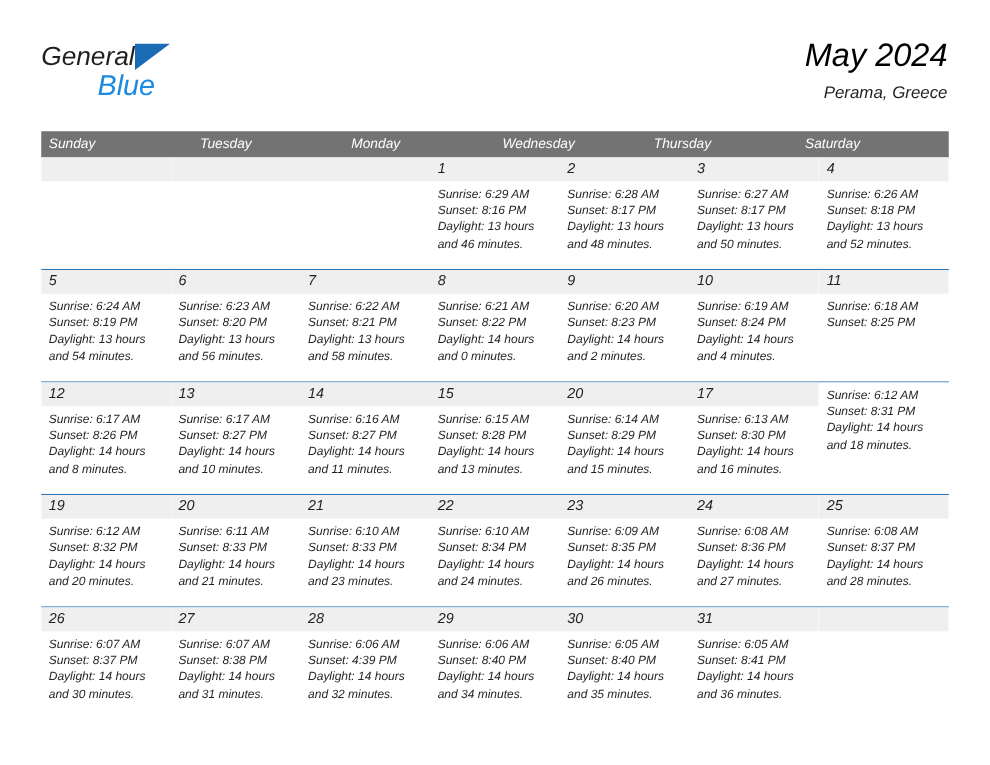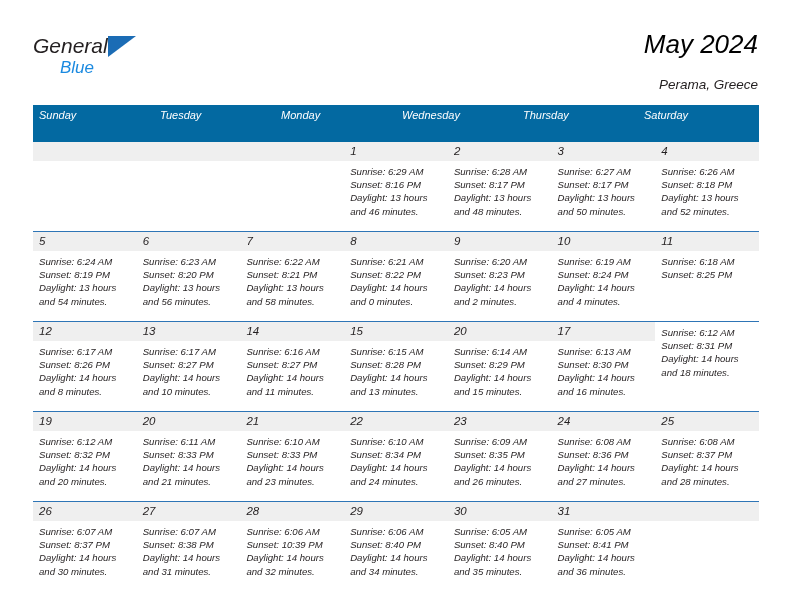--- a/index.html
+++ b/index.html
@@ -52,61 +52,61 @@
     width: 0;
     height: 0;
     border-left: 28px solid #1b6cb5;
     border-bottom: 21px solid transparent;
     vertical-align: -4px;
     margin-left: 0px;
   }
   .brand-line2 {
     position: relative;
     margin-top: -2px;
-    margin-left: 27px;
-    font-size: 17px;
+    margin-left: 45px;
+    font-size: 23px;
     line-height: 24px;
     color: #1b8ae0;
     white-space: nowrap;
   }
 
   .title-block {
     position: absolute;
     right: 0;
     top: 0;
     text-align: right;
   }
   .cal-title {
     font-size: 26px;
     line-height: 32px;
     color: #000000;
     font-weight: normal;
     white-space: nowrap;
   }
   .cal-subtitle {
-    margin-top: 16px;
+    margin-top: 5px;
     font-size: 13.5px;
     line-height: 17px;
     color: #231f20;
     white-space: nowrap;
   }
 
   
   .calendar {
     position: absolute;
     left: 33px;
     top: 105px;
     width: 726px;
   }
 
   .weekday-row {
     display: flex;
     width: 100%;
-    background: #0369a1;
-    height: 37px;
+    background: #737373;
+    height: 21px;
   }
   .weekday-cell {
     flex: 1 1 0;
     min-width: 0;
     color: #ffffff;
     font-size: 11px;
     line-height: 21px;
     padding-left: 6px;
     box-sizing: border-box;
     white-space: nowrap;
@@ -417,21 +417,21 @@
             <div class="day-details">
               <div>Sunrise: 6:07 AM</div>
               <div>Sunset: 8:38 PM</div>
               <div class="wrapline">Daylight: 14 hours and 31 minutes.</div>
             </div>
           </div>
           <div class="day-cell">
             <div class="day-number-strip">28</div>
             <div class="day-details">
               <div>Sunrise: 6:06 AM</div>
-              <div>Sunset: 10:39 PM</div>
+              <div>Sunset: 4:39 PM</div>
               <div class="wrapline">Daylight: 14 hours and 32 minutes.</div>
             </div>
           </div>
           <div class="day-cell">
             <div class="day-number-strip">29</div>
             <div class="day-details">
               <div>Sunrise: 6:06 AM</div>
               <div>Sunset: 8:40 PM</div>
               <div class="wrapline">Daylight: 14 hours and 34 minutes.</div>
             </div>

